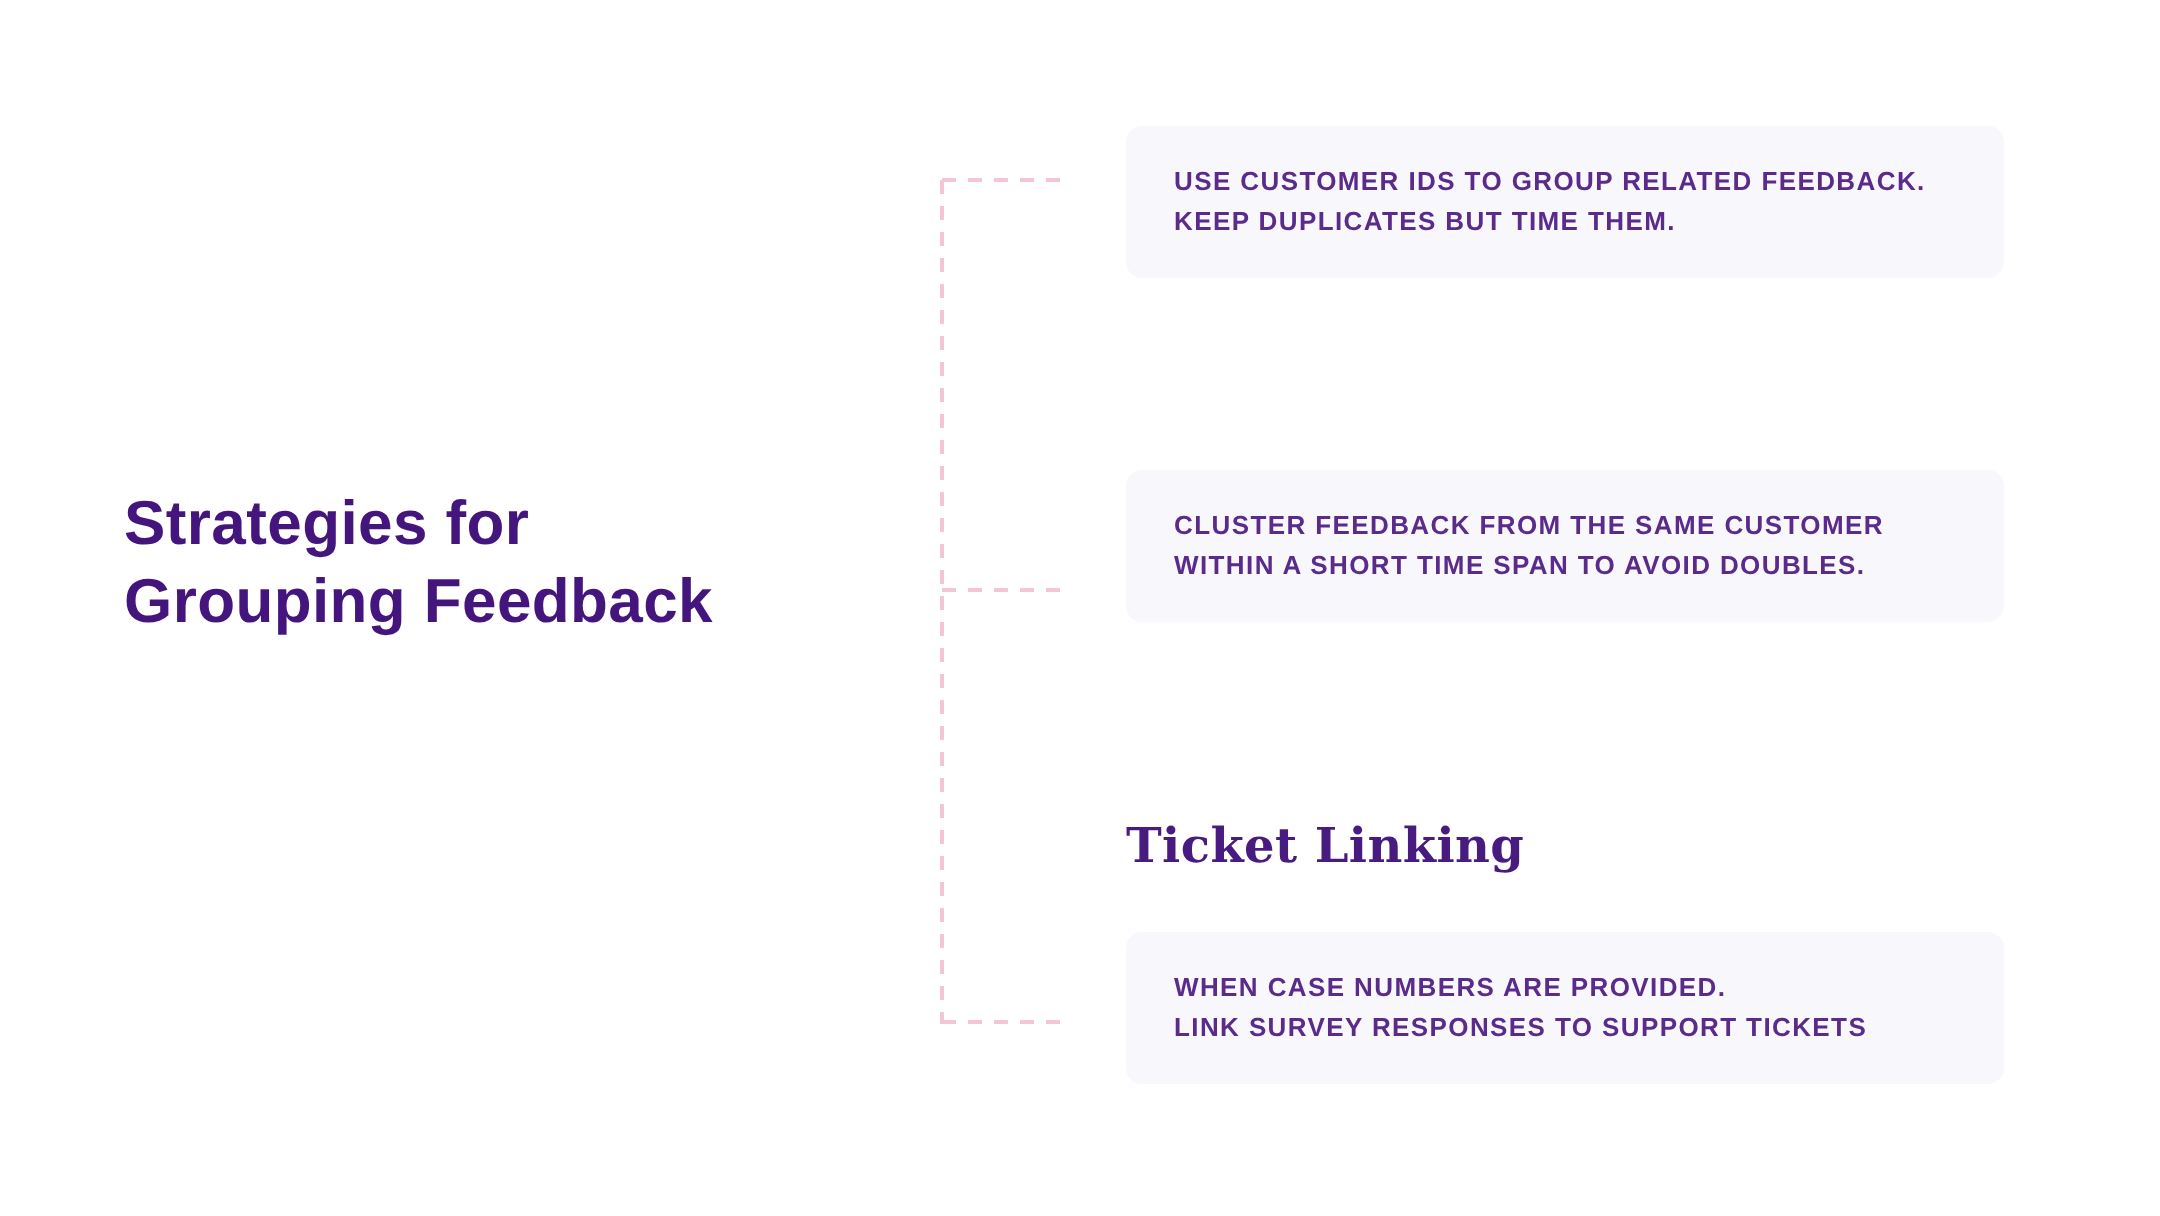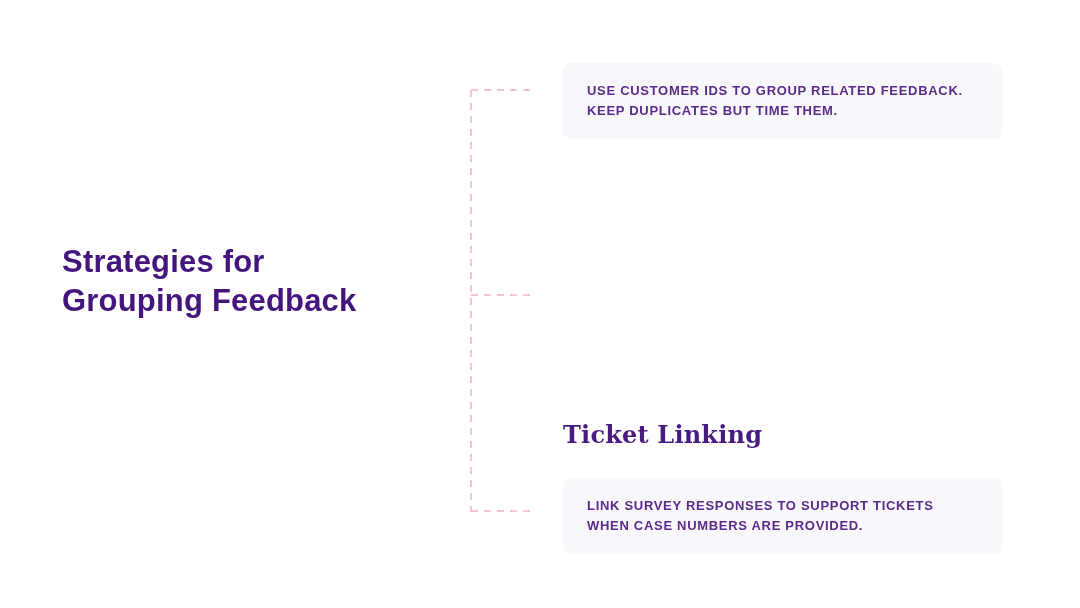--- a/index.html
+++ b/index.html
@@ -33,21 +33,21 @@
     height: 424px;
     color: var(--connector-pink, #f4c6d5);
   }
   .section {
     position: absolute;
     left: 563px;
     width: 439px;
   }
   .section-1 { top: 63px; }
   .section-2 { top: 235px; }
-  .section-3 { top: 420px; }
+  .section-3 { top: 408px; }
   .section h2 {
     margin: 0 0 28px 0;
     font-family: "DejaVu Serif", serif;
     font-weight: 700;
     font-size: 24px;
     line-height: 30px;
     letter-spacing: 0.2px;
     color: var(--heading-purple, #481b80);
   }
   .card {
@@ -88,25 +88,31 @@
   <section class="section section-1">
     <div class="card">
       <p>
         <span class="line">USE CUSTOMER IDS TO GROUP RELATED FEEDBACK.</span>
         <span class="line">KEEP DUPLICATES BUT TIME THEM.</span>
       </p>
     </div>
   </section>
 
   <section class="section section-2">
+    <div class="card">
+      <p>
+        <span class="line">CLUSTER FEEDBACK FROM THE SAME CUSTOMER</span>
+        <span class="line">WITHIN A SHORT TIME SPAN TO AVOID DOUBLES.</span>
+      </p>
+    </div>
   </section>
 
   <section class="section section-3">
     <h2>Ticket Linking</h2>
     <div class="card">
       <p>
+        <span class="line">WHEN CASE NUMBERS ARE PROVIDED.</span>
         <span class="line">LINK SURVEY RESPONSES TO SUPPORT TICKETS</span>
-        <span class="line">WHEN CASE NUMBERS ARE PROVIDED.</span>
       </p>
     </div>
   </section>
 
 </div>
 
 </body></html>

